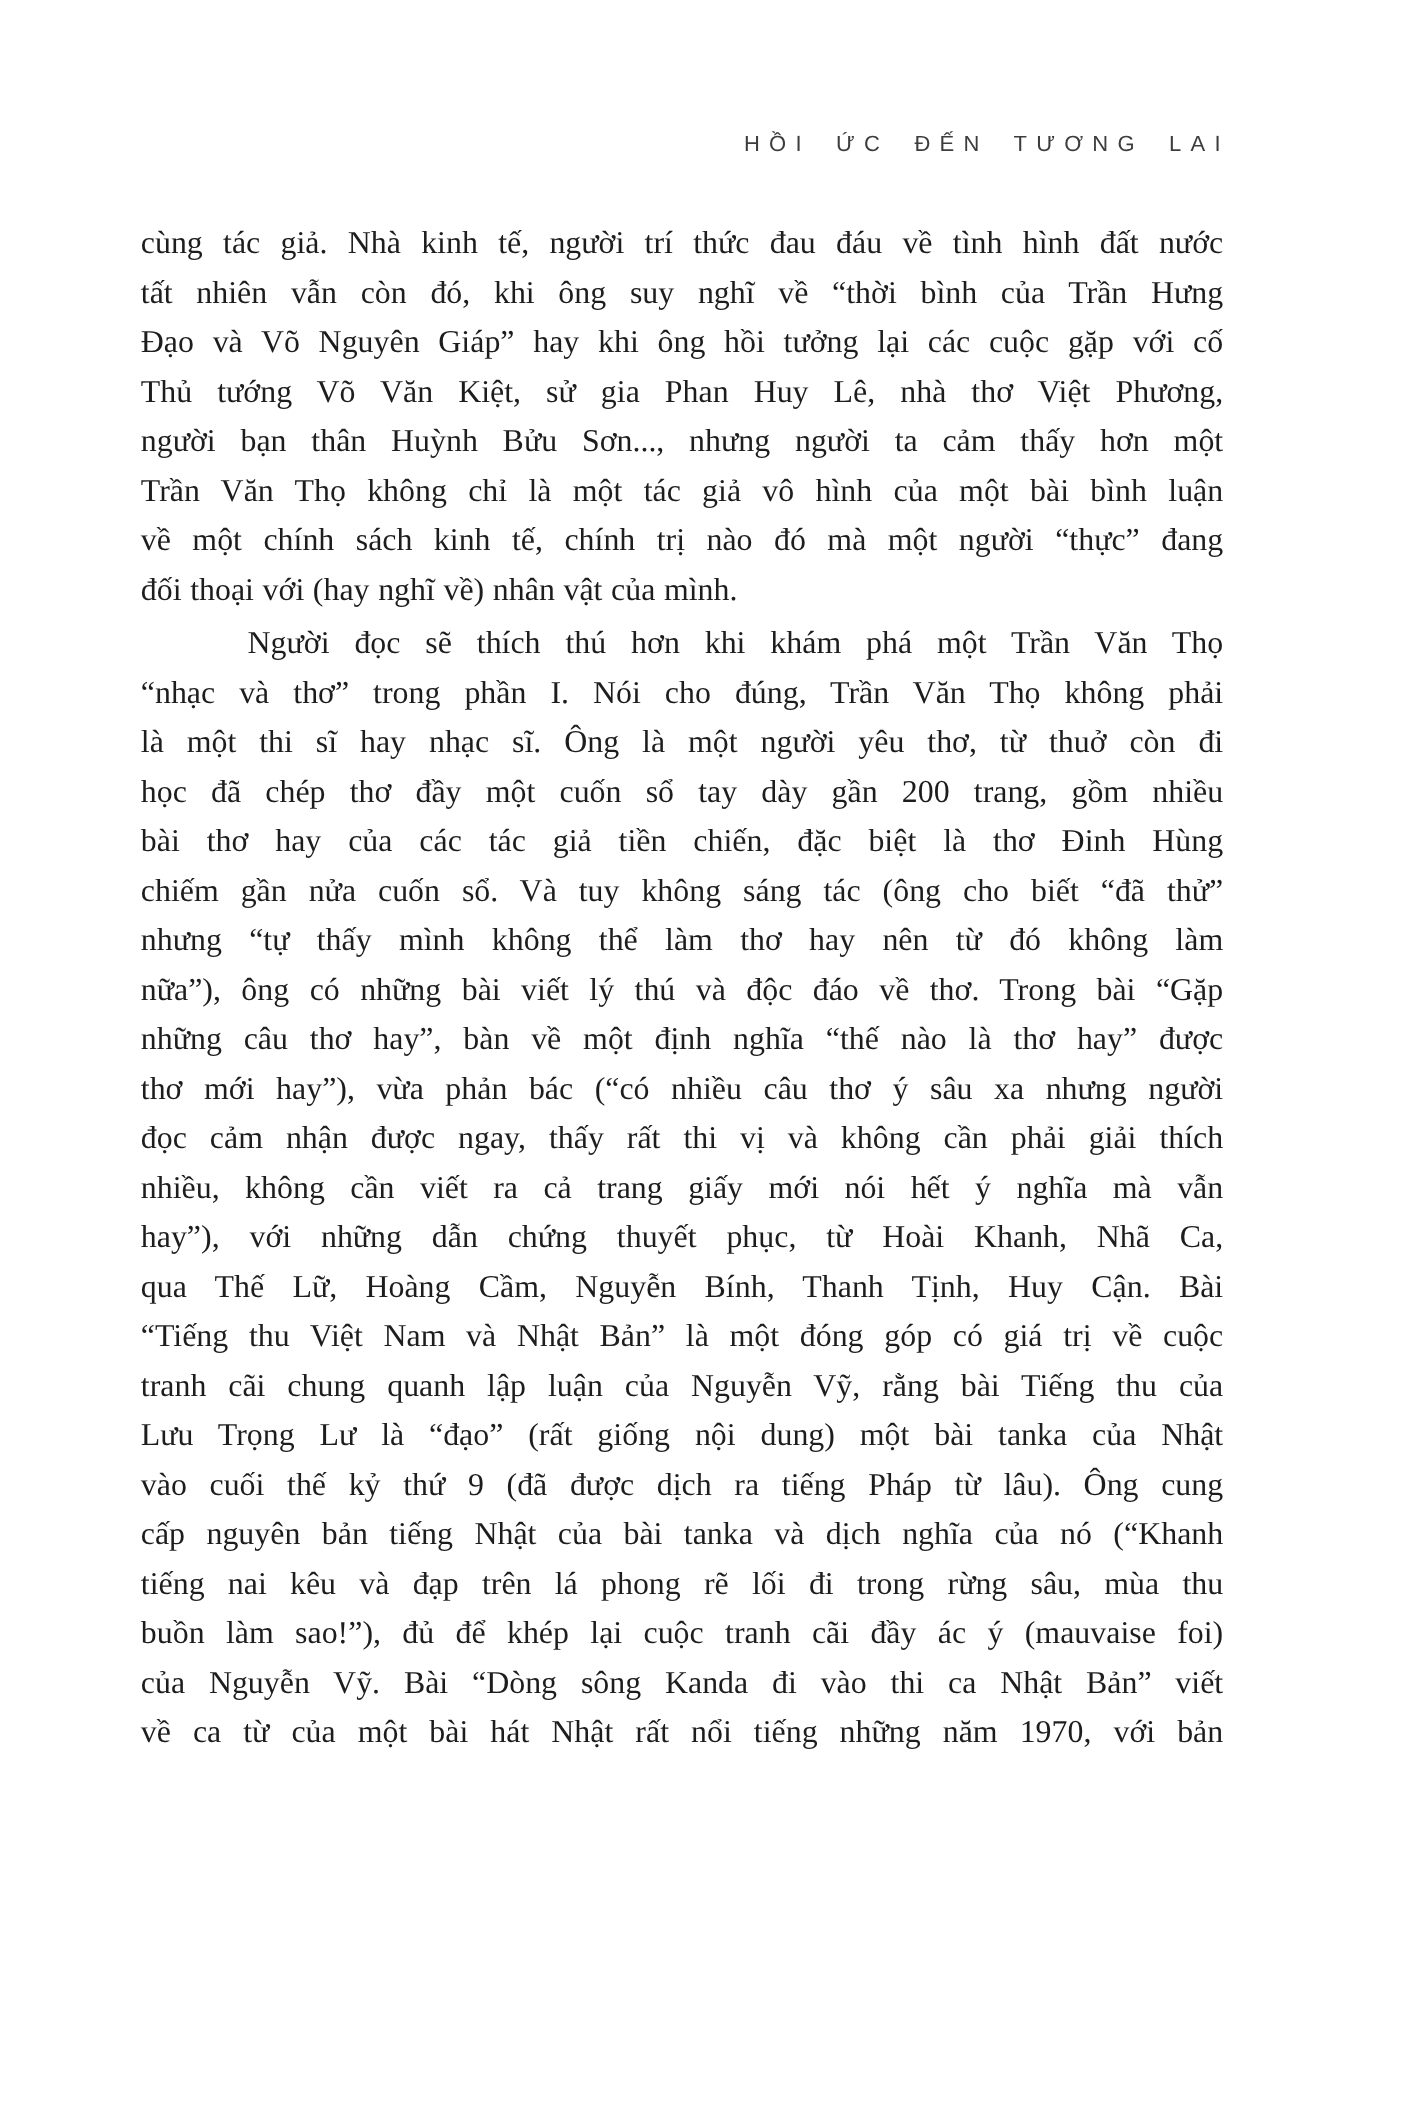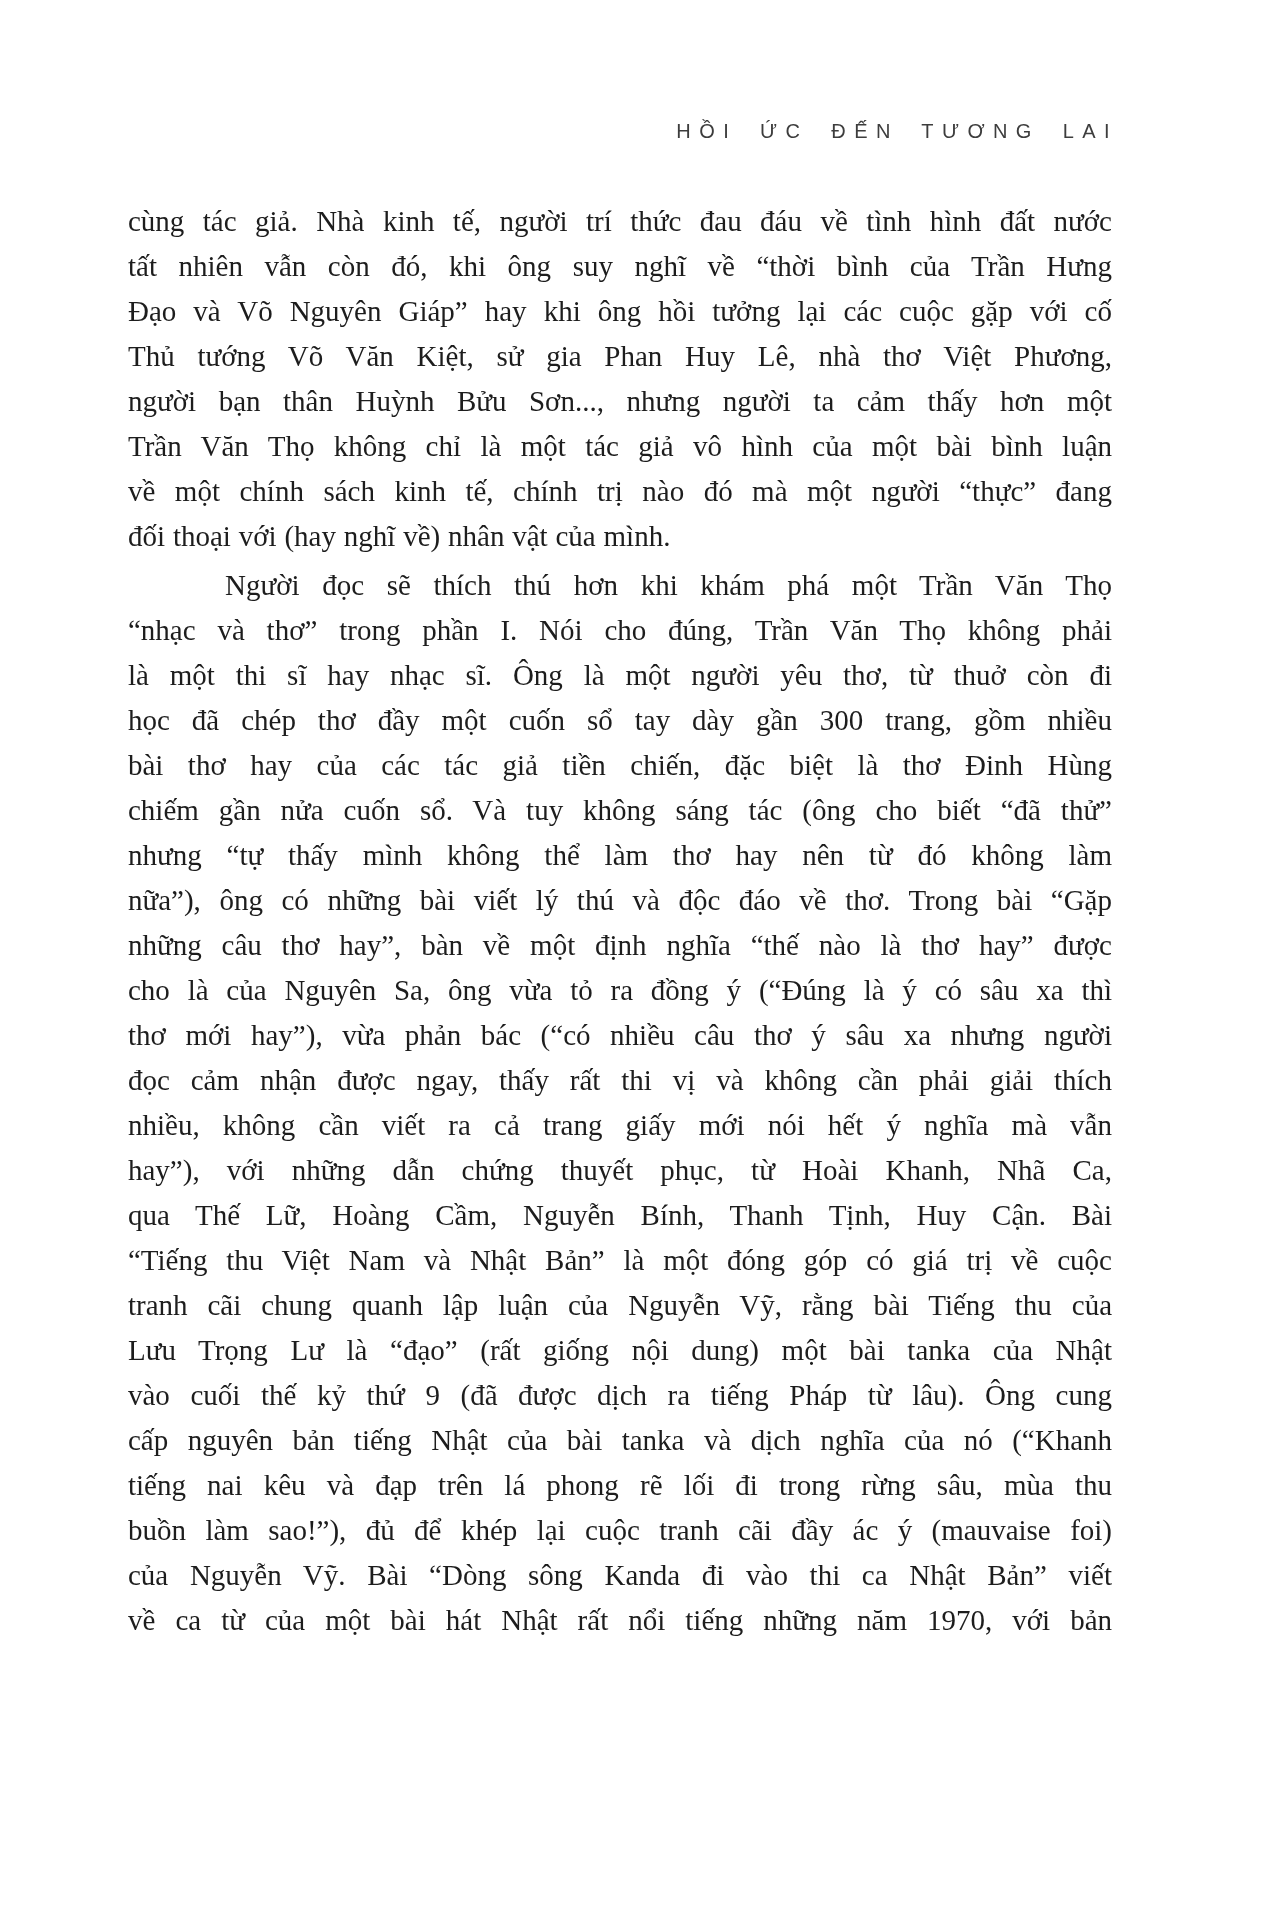--- a/index.html
+++ b/index.html
@@ -77,27 +77,26 @@
         <div class="line"><span>Thủ tướng Võ Văn Kiệt, sử gia Phan Huy Lê, nhà thơ Việt Phương,</span></div>
         <div class="line"><span>người bạn thân Huỳnh Bửu Sơn..., nhưng người ta cảm thấy hơn một</span></div>
         <div class="line"><span>Trần Văn Thọ không chỉ là một tác giả vô hình của một bài bình luận</span></div>
         <div class="line"><span>về một chính sách kinh tế, chính trị nào đó mà một người “thực” đang</span></div>
         <div class="line lastline"><span>đối thoại với (hay nghĩ về) nhân vật của mình.</span></div>
       </div>
       <div class="para indent">
         <div class="line firstline"><span>Người đọc sẽ thích thú hơn khi khám phá một Trần Văn Thọ</span></div>
         <div class="line"><span>“nhạc và thơ” trong phần I. Nói cho đúng, Trần Văn Thọ không phải</span></div>
         <div class="line"><span>là một thi sĩ hay nhạc sĩ. Ông là một người yêu thơ, từ thuở còn đi</span></div>
-        <div class="line"><span>học đã chép thơ đầy một cuốn sổ tay dày gần 300 trang, gồm nhiều</span></div>
+        <div class="line"><span>học đã chép thơ đầy một cuốn sổ tay dày gần 200 trang, gồm nhiều</span></div>
         <div class="line"><span>bài thơ hay của các tác giả tiền chiến, đặc biệt là thơ Đinh Hùng</span></div>
         <div class="line"><span>chiếm gần nửa cuốn sổ. Và tuy không sáng tác (ông cho biết “đã thử”</span></div>
         <div class="line"><span>nhưng “tự thấy mình không thể làm thơ hay nên từ đó không làm</span></div>
         <div class="line"><span>nữa”), ông có những bài viết lý thú và độc đáo về thơ. Trong bài “Gặp</span></div>
         <div class="line"><span>những câu thơ hay”, bàn về một định nghĩa “thế nào là thơ hay” được</span></div>
-        <div class="line"><span>cho là của Nguyên Sa, ông vừa tỏ ra đồng ý (“Đúng là ý có sâu xa thì</span></div>
         <div class="line"><span>thơ mới hay”), vừa phản bác (“có nhiều câu thơ ý sâu xa nhưng người</span></div>
         <div class="line"><span>đọc cảm nhận được ngay, thấy rất thi vị và không cần phải giải thích</span></div>
         <div class="line"><span>nhiều, không cần viết ra cả trang giấy mới nói hết ý nghĩa mà vẫn</span></div>
         <div class="line"><span>hay”), với những dẫn chứng thuyết phục, từ Hoài Khanh, Nhã Ca,</span></div>
         <div class="line"><span>qua Thế Lữ, Hoàng Cầm, Nguyễn Bính, Thanh Tịnh, Huy Cận. Bài</span></div>
         <div class="line"><span>“Tiếng thu Việt Nam và Nhật Bản” là một đóng góp có giá trị về cuộc</span></div>
         <div class="line"><span>tranh cãi chung quanh lập luận của Nguyễn Vỹ, rằng bài </span><span class="it">Tiếng thu</span><span> của</span></div>
         <div class="line"><span>Lưu Trọng Lư là “đạo” (rất giống nội dung) một bài </span><span class="it">tanka</span><span> của Nhật</span></div>
         <div class="line"><span>vào cuối thế kỷ thứ 9 (đã được dịch ra tiếng Pháp từ lâu). Ông cung</span></div>
         <div class="line"><span>cấp nguyên bản tiếng Nhật của bài </span><span class="it">tanka</span><span> và dịch nghĩa của nó (“Khanh</span></div>

